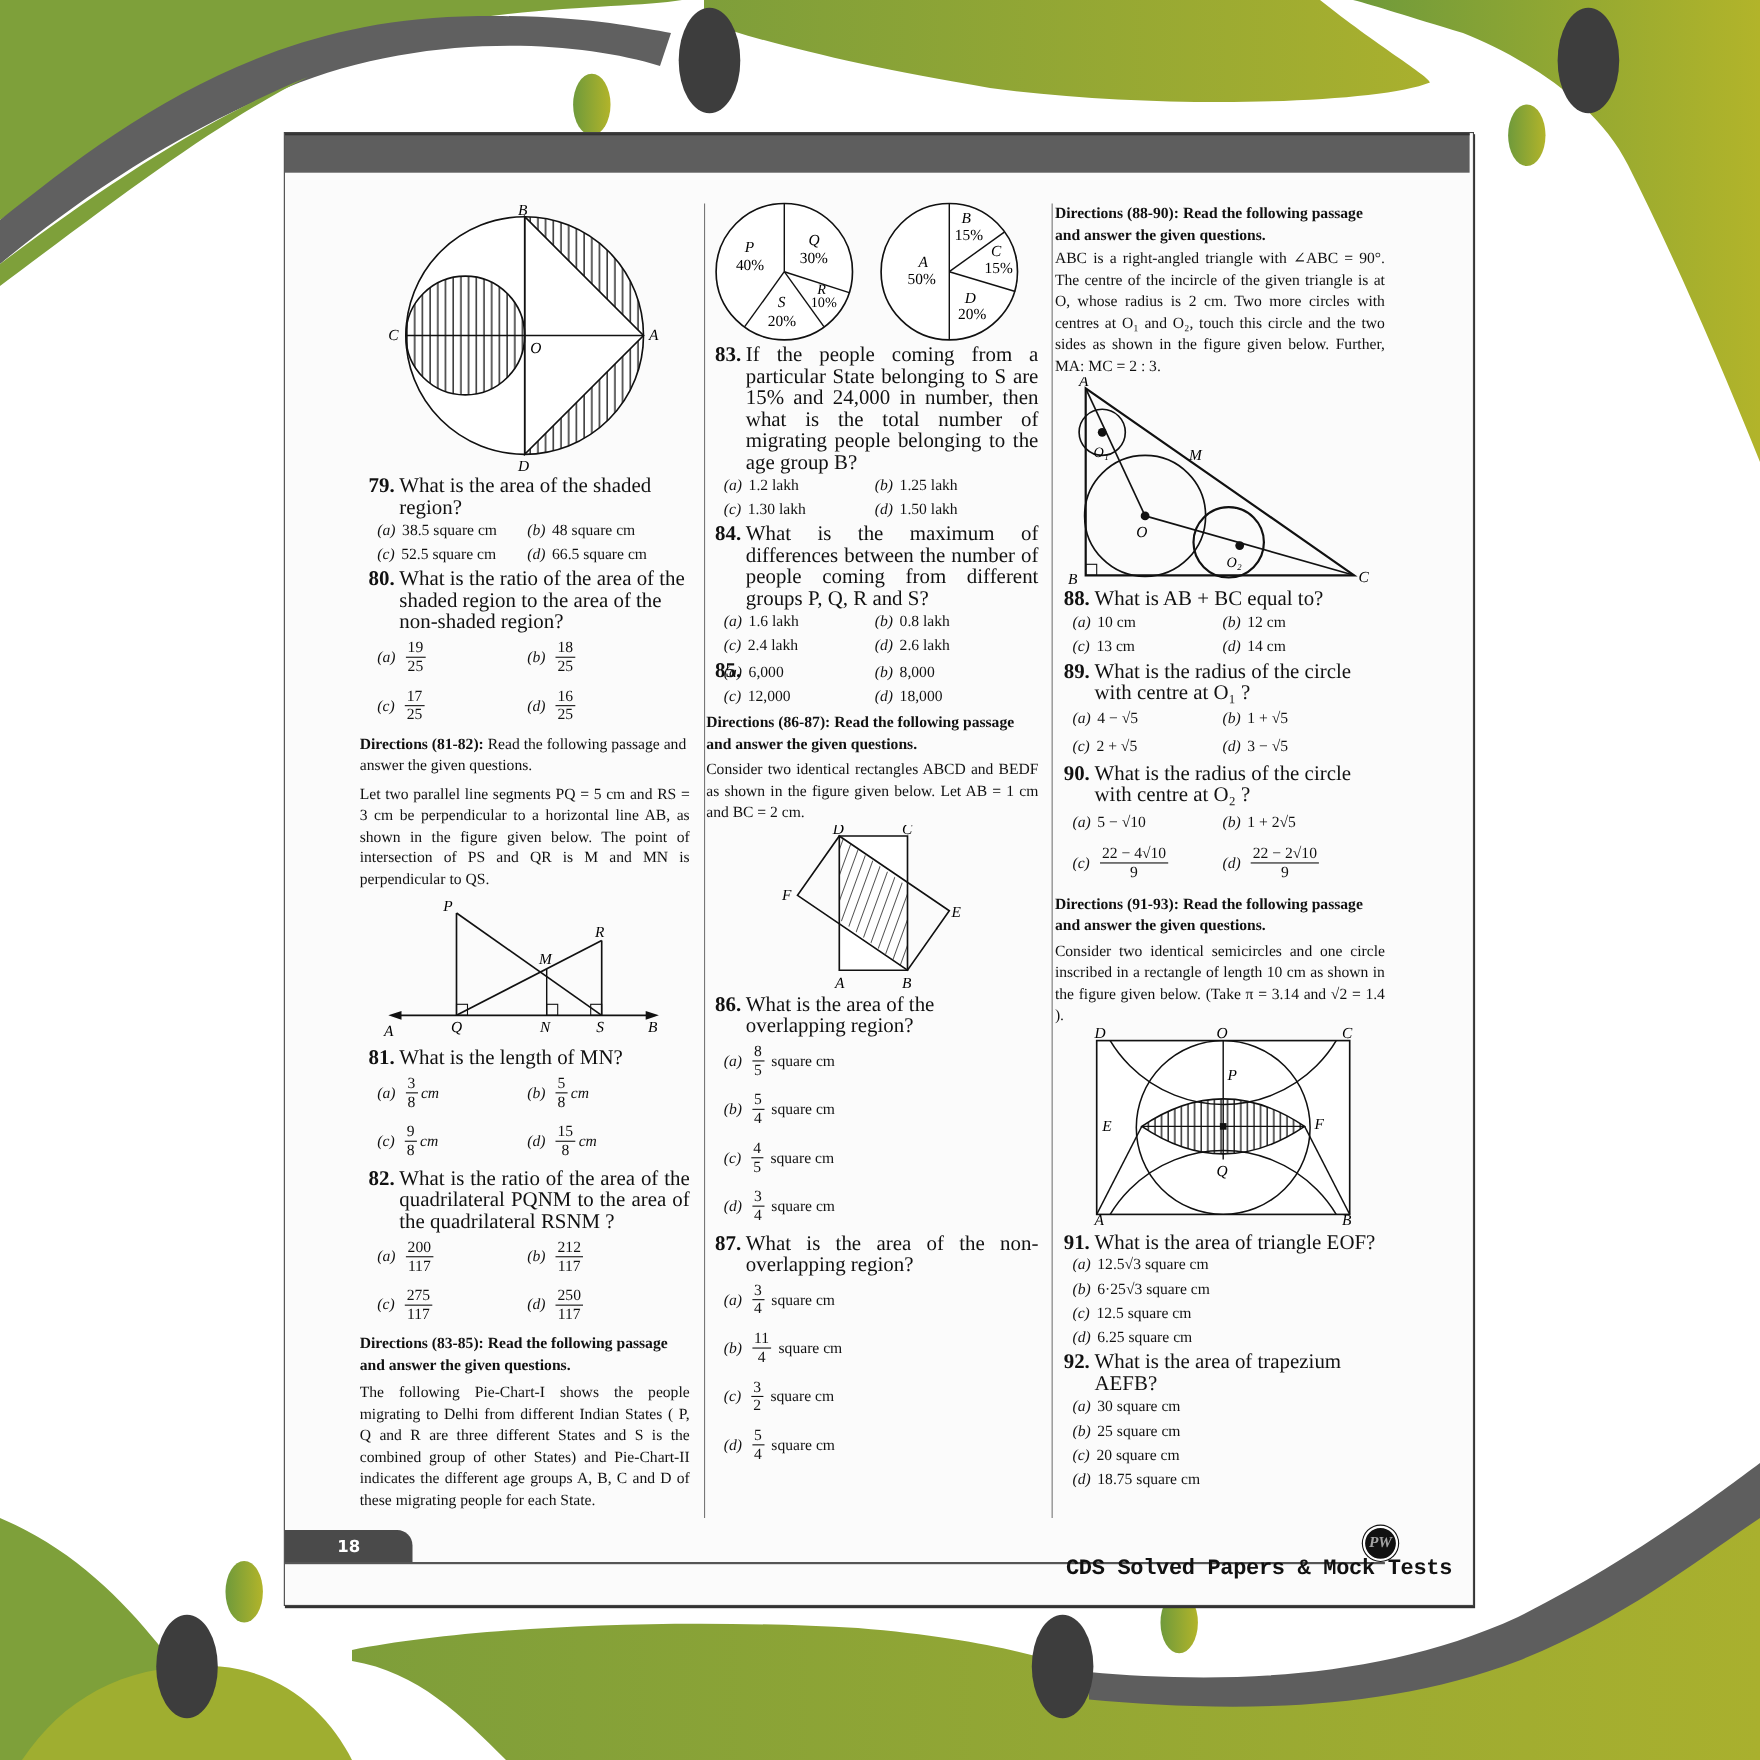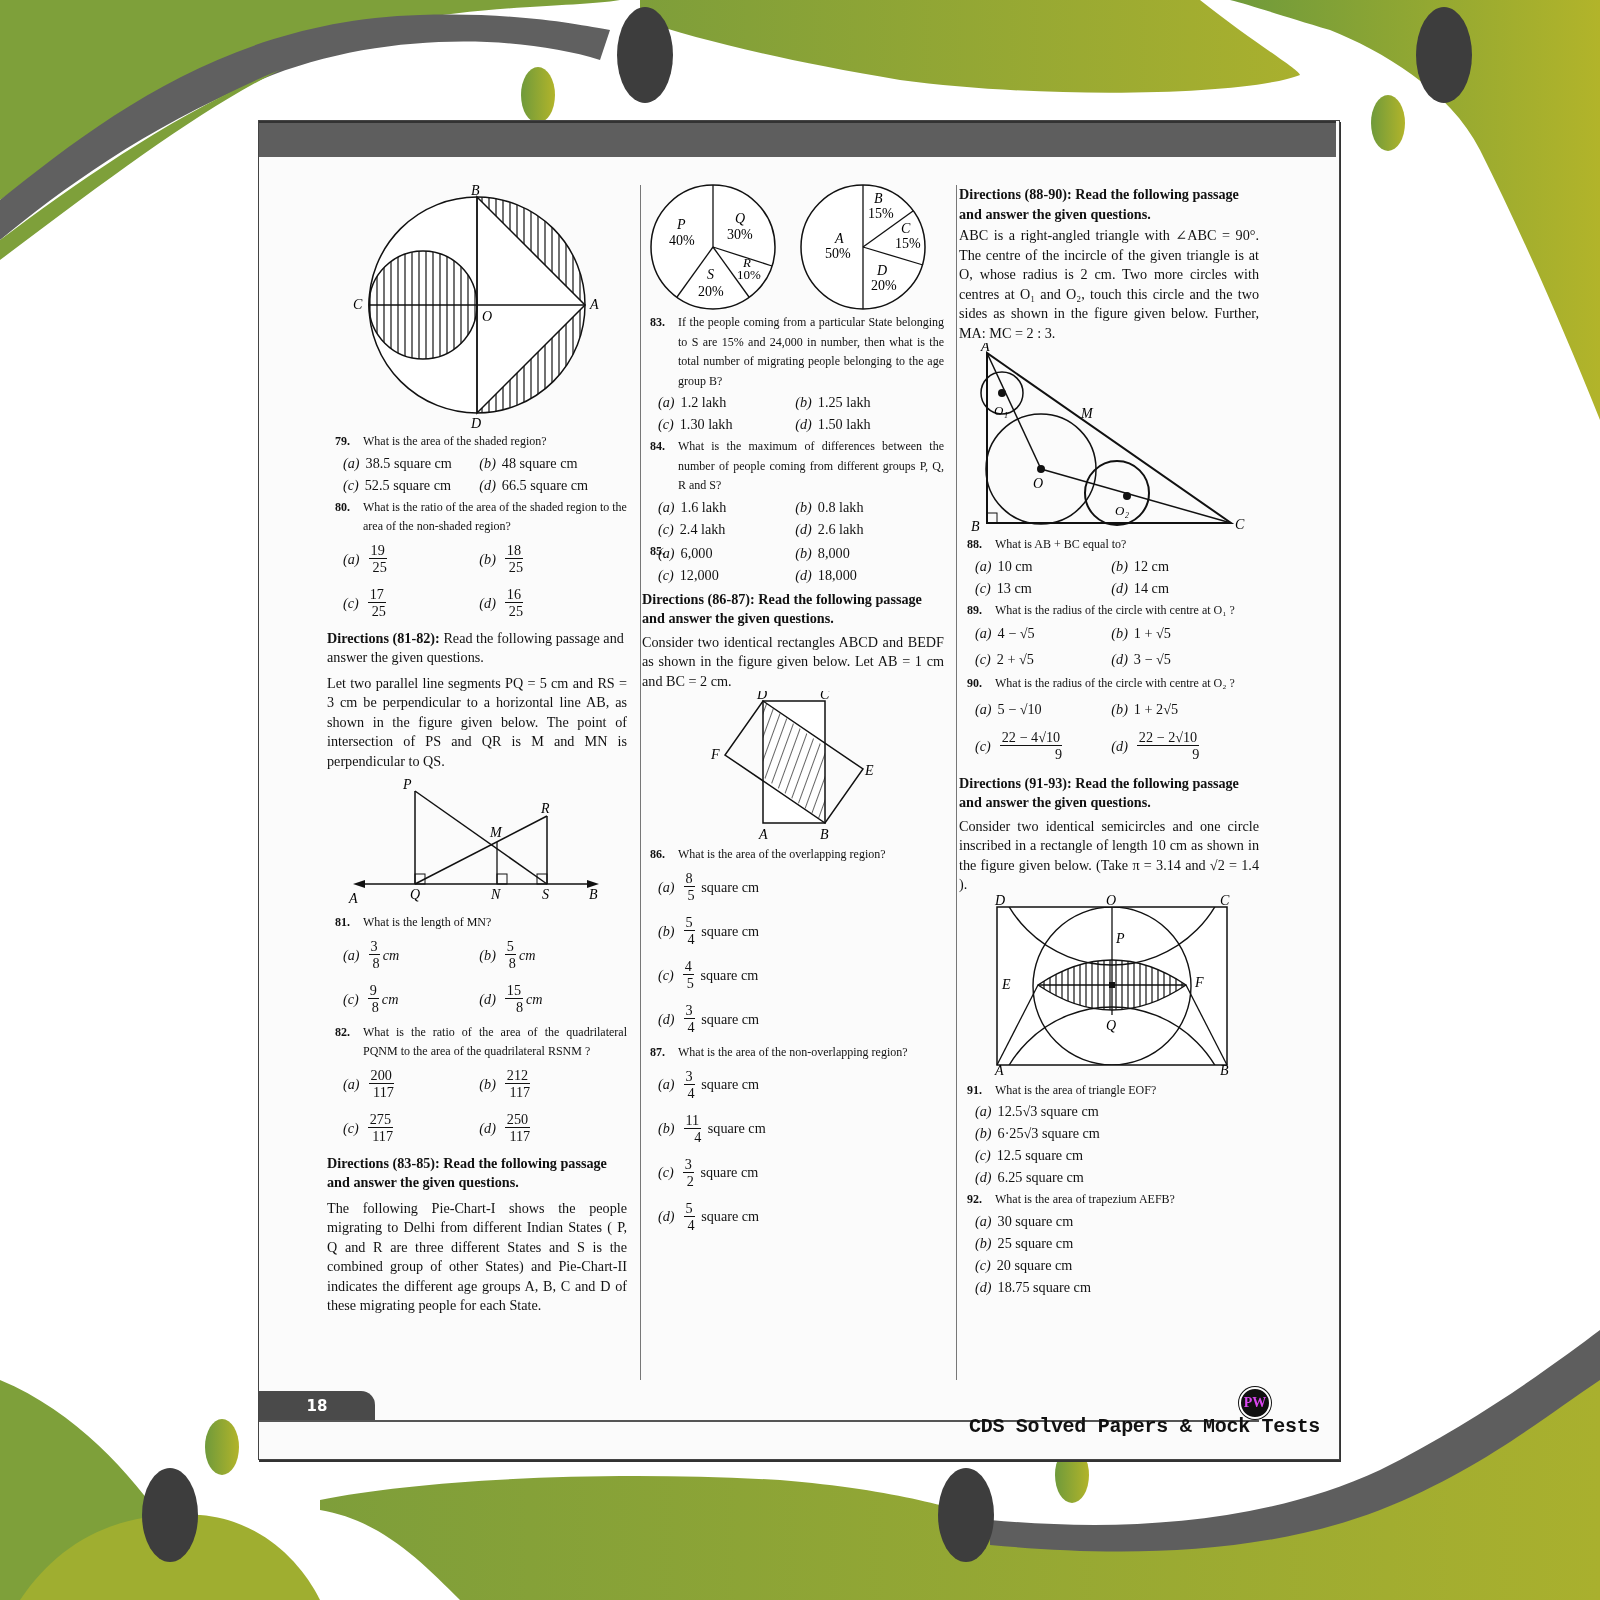--- a/index.html
+++ b/index.html
@@ -9,35 +9,35 @@
   .topbar{position:absolute;left:0;top:0;width:1077px;height:36px;background:#5e5e5e;border-top:2px solid #333;}
   .col{position:absolute;top:64px;}
   .c1{left:68px;width:300px;}
   .c2{left:383px;width:302px;}
   .c3{left:700px;width:300px;}
   .vrule{position:absolute;top:64px;width:1px;height:1195px;background:#777;}
   p,div{box-sizing:border-box;}
   .txt{font-size:14.2px;line-height:19.5px;text-align:justify;}
   .dir{font-size:14.2px;line-height:19.5px;margin-top:4px;}
   .dir b{font-weight:bold;text-align:center;}
-  .q{font-size:12px;line-height:19.5px;position:relative;padding-left:36px;margin-top:2px;}
+  .q{font-size:19px;line-height:19.5px;position:relative;padding-left:36px;margin-top:2px;}
   .qn{position:absolute;left:8px;top:0;font-weight:bold;}
   .opts{padding-left:16px;font-size:14.2px;line-height:22px;}
   .opt{display:inline-block;width:48%;}
   .opt.full{width:100%;}
   .ol{font-style:italic;margin-right:6px;}
-  .frac{display:inline-flex;flex-direction:column;align-items:flex-end;vertical-align:middle;line-height:16px;margin:0 3px;}
+  .frac{display:inline-flex;flex-direction:column;align-items:center;vertical-align:middle;line-height:16px;margin:0 3px;}
   .frac .n{border-bottom:1px solid #111;padding:0 2px;}
   .fr-row{height:44px;display:flex;align-items:center;}
   .fr-row .opt{display:flex;align-items:center;}
   .fig{display:block;margin:0 auto;}
   .pageno{position:absolute;left:0;top:1270px;width:116px;height:30px;background:#4a4a4a;border-top-right-radius:14px;color:#fff;font-family:"DejaVu Sans",sans-serif;font-weight:bold;font-size:15px;display:flex;align-items:center;justify-content:center;}
   .footline{position:absolute;left:0;top:1299px;width:1000px;height:2px;background:#555;}
   .brand{position:absolute;left:710px;top:1294px;font-family:Liberation Mono, monospace;font-weight:bold;font-size:20px;letter-spacing:-0.3px;}
-  .logo{position:absolute;left:980px;top:1266px;width:32px;height:32px;border-radius:50%;background:#111;border:2px solid #fff;box-shadow:0 0 0 1px #111;color:#d946ef;font-family:"Liberation Serif",serif;font-weight:bold;font-size:14px;display:flex;align-items:center;justify-content:center;}
+  .logo{position:absolute;left:980px;top:1266px;width:32px;height:32px;border-radius:50%;background:#111;border:2px solid #fff;box-shadow:0 0 0 1px #111;color:#a3a3a3;font-family:"Liberation Serif",serif;font-weight:bold;font-size:14px;display:flex;align-items:center;justify-content:center;font-style:italic;}
 </style>
 </head>
 <body>
 
 <svg class="bg" viewBox="0 0 1600 1600">
   <defs>
     <linearGradient id="g1" x1="0" y1="0" x2="1" y2="0">
         <stop offset="0" stop-color="#7e9e3a"></stop>
         <stop offset="1" stop-color="#a9b02e"></stop>
       </linearGradient>

